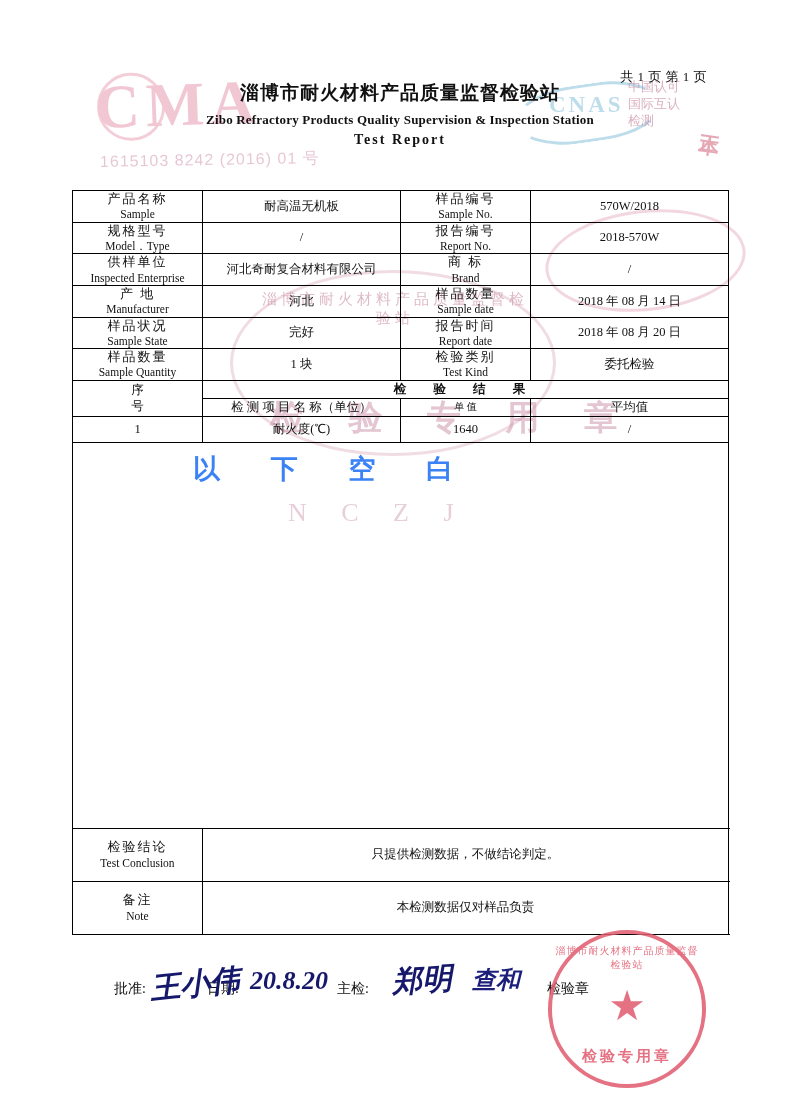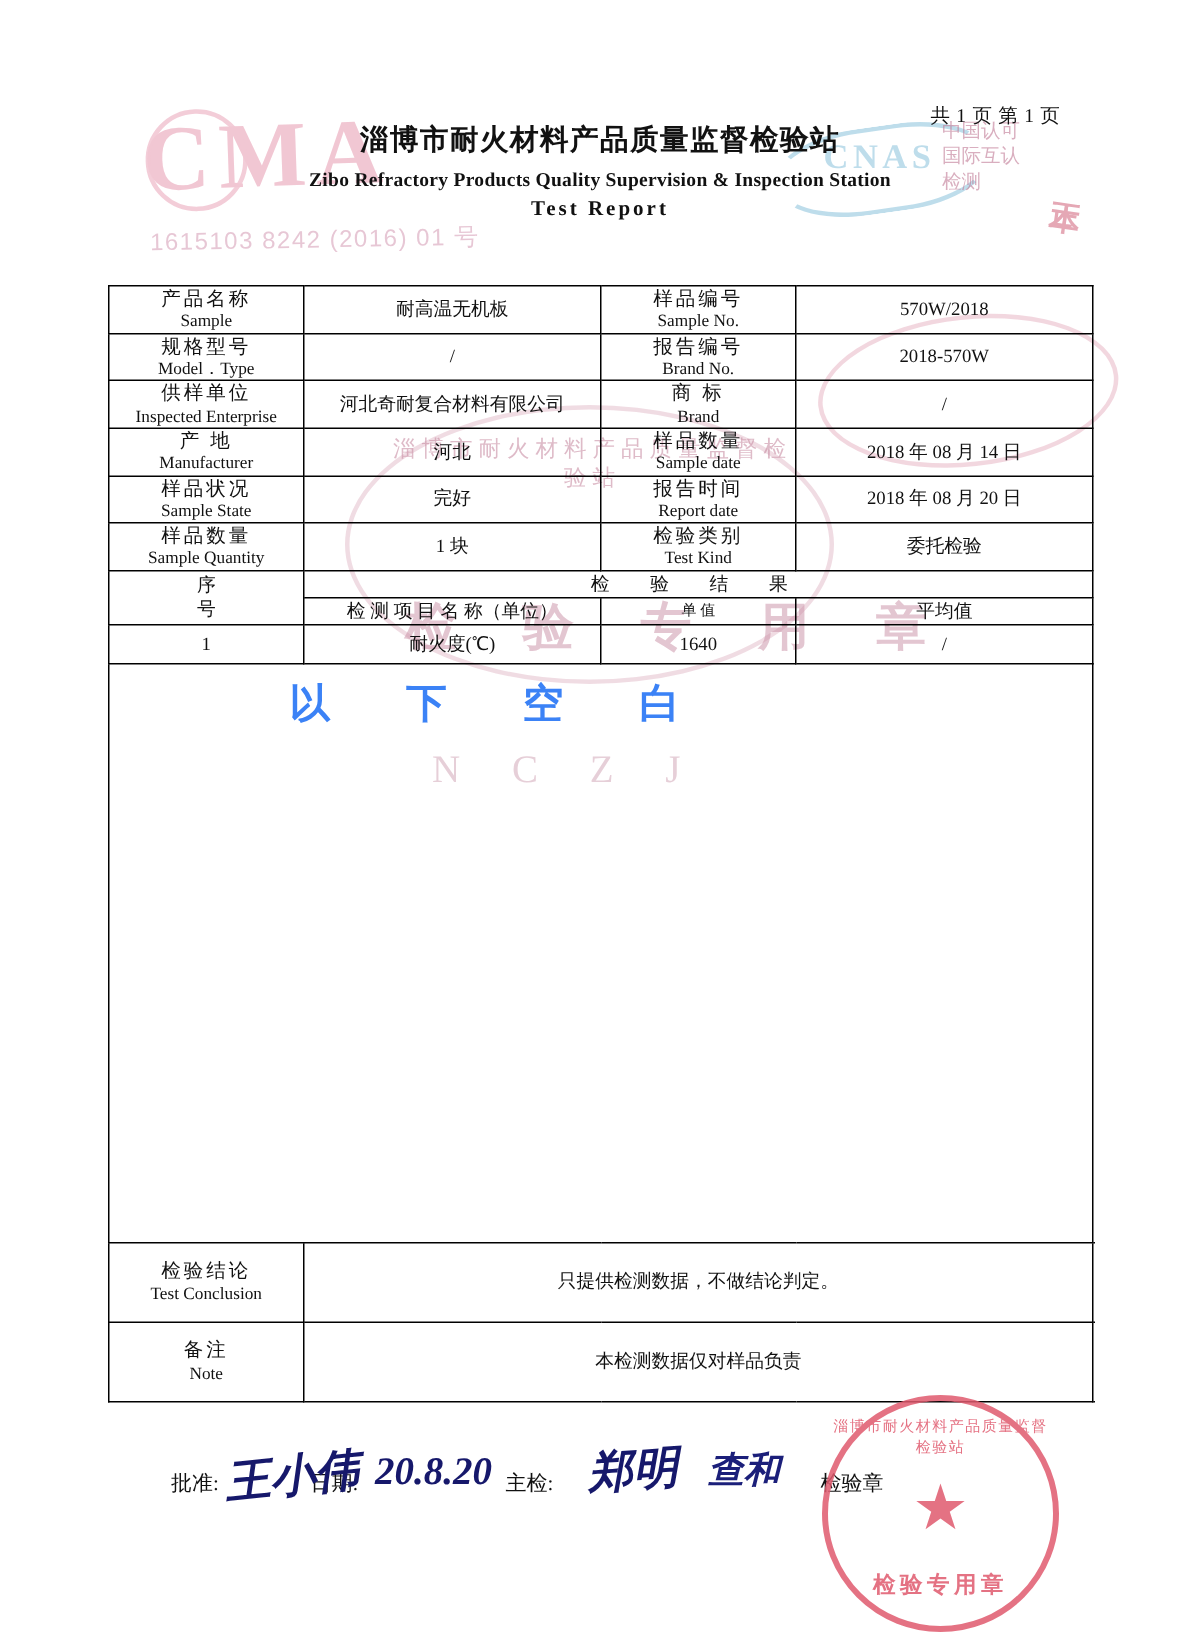--- a/index.html
+++ b/index.html
@@ -286,21 +286,21 @@
     font-family: "Liberation Serif", serif;
   }
   .val {
     font-size: 13px;
     padding: 5px 6px;
   }
 
   .results-head {
     font-size: 15px;
     letter-spacing: 12px;
-    font-weight: normal;
+    font-weight: bold;
     padding: 5px 0;
   }
   .seq {
     font-size: 13px;
     line-height: 1.3;
   }
   .big-blank {
     height: 385px;
     position: relative;
   }
@@ -401,21 +401,21 @@
       </tr>
 
       <tr>
         <td class="lbl">
           <span class="cn">规格型号</span>
           <span class="en">Model．Type</span>
         </td>
         <td class="val">/</td>
         <td class="lbl">
           <span class="cn">报告编号</span>
-          <span class="en">Brand No.</span>
+          <span class="en">Report No.</span>
         </td>
         <td class="val">2018-570W</td>
       </tr>
 
       <tr>
         <td class="lbl">
           <span class="cn">供样单位</span>
           <span class="en">Inspected Enterprise</span>
         </td>
         <td class="val">河北奇耐复合材料有限公司</td>

